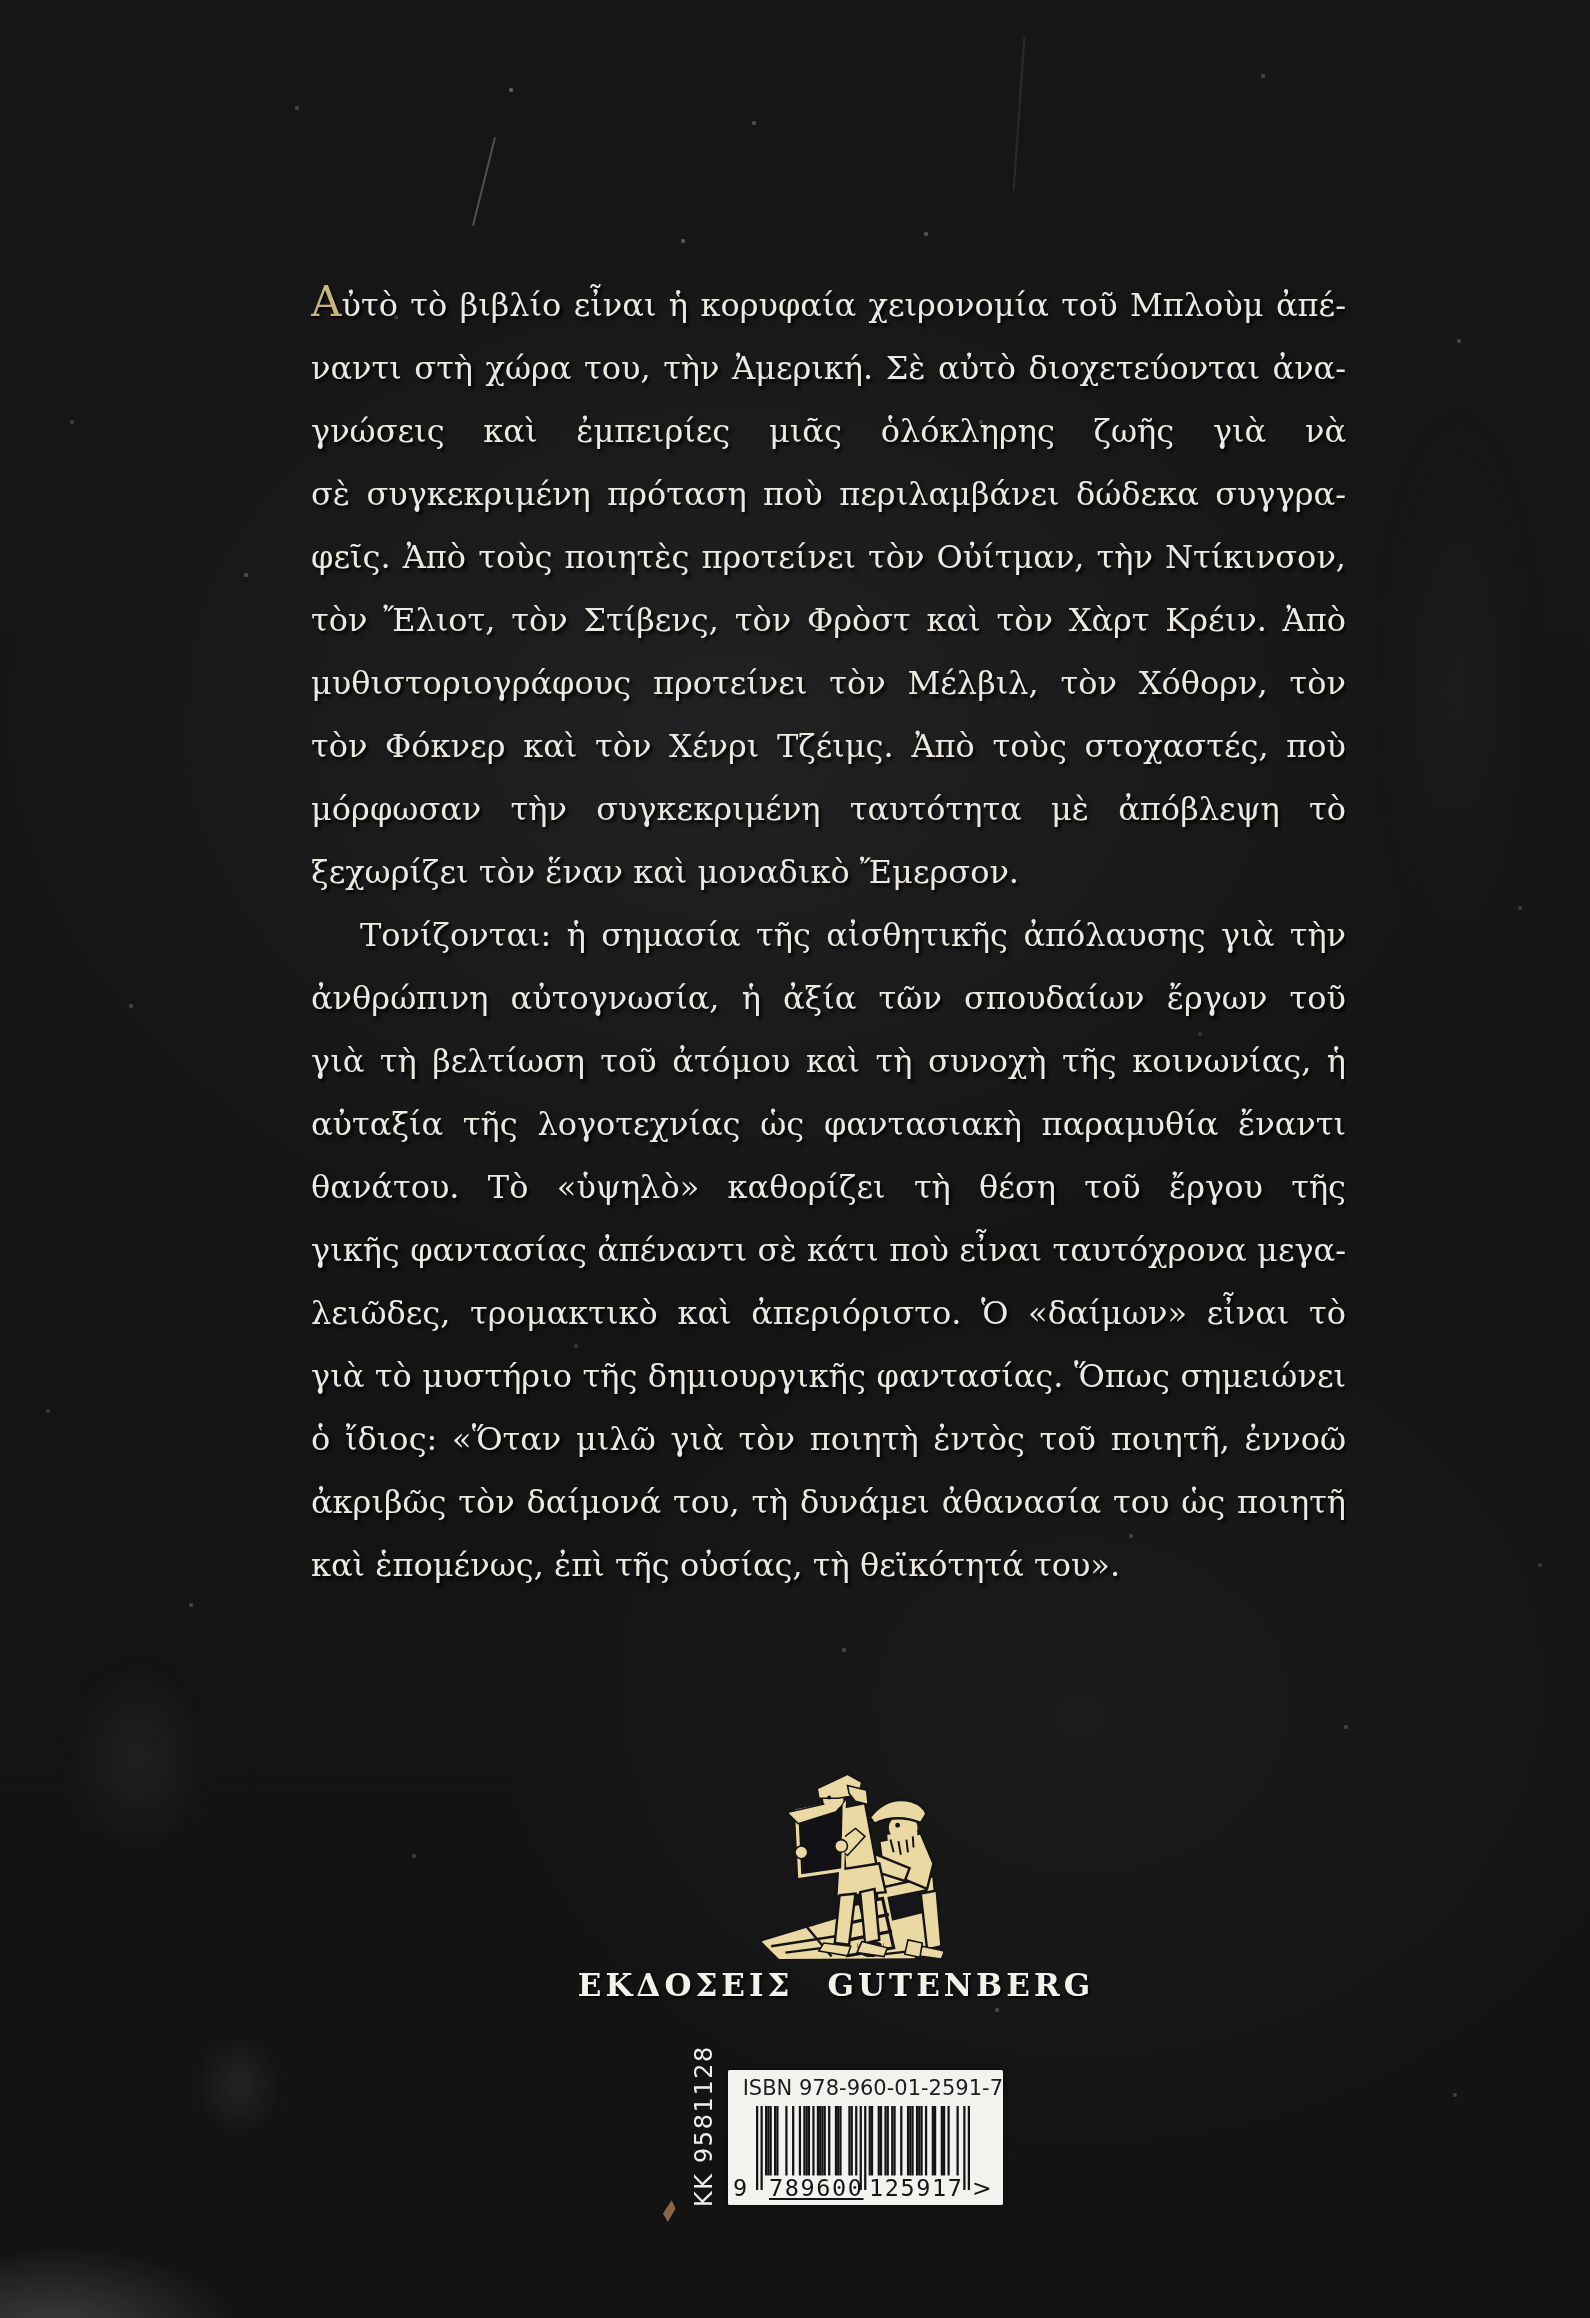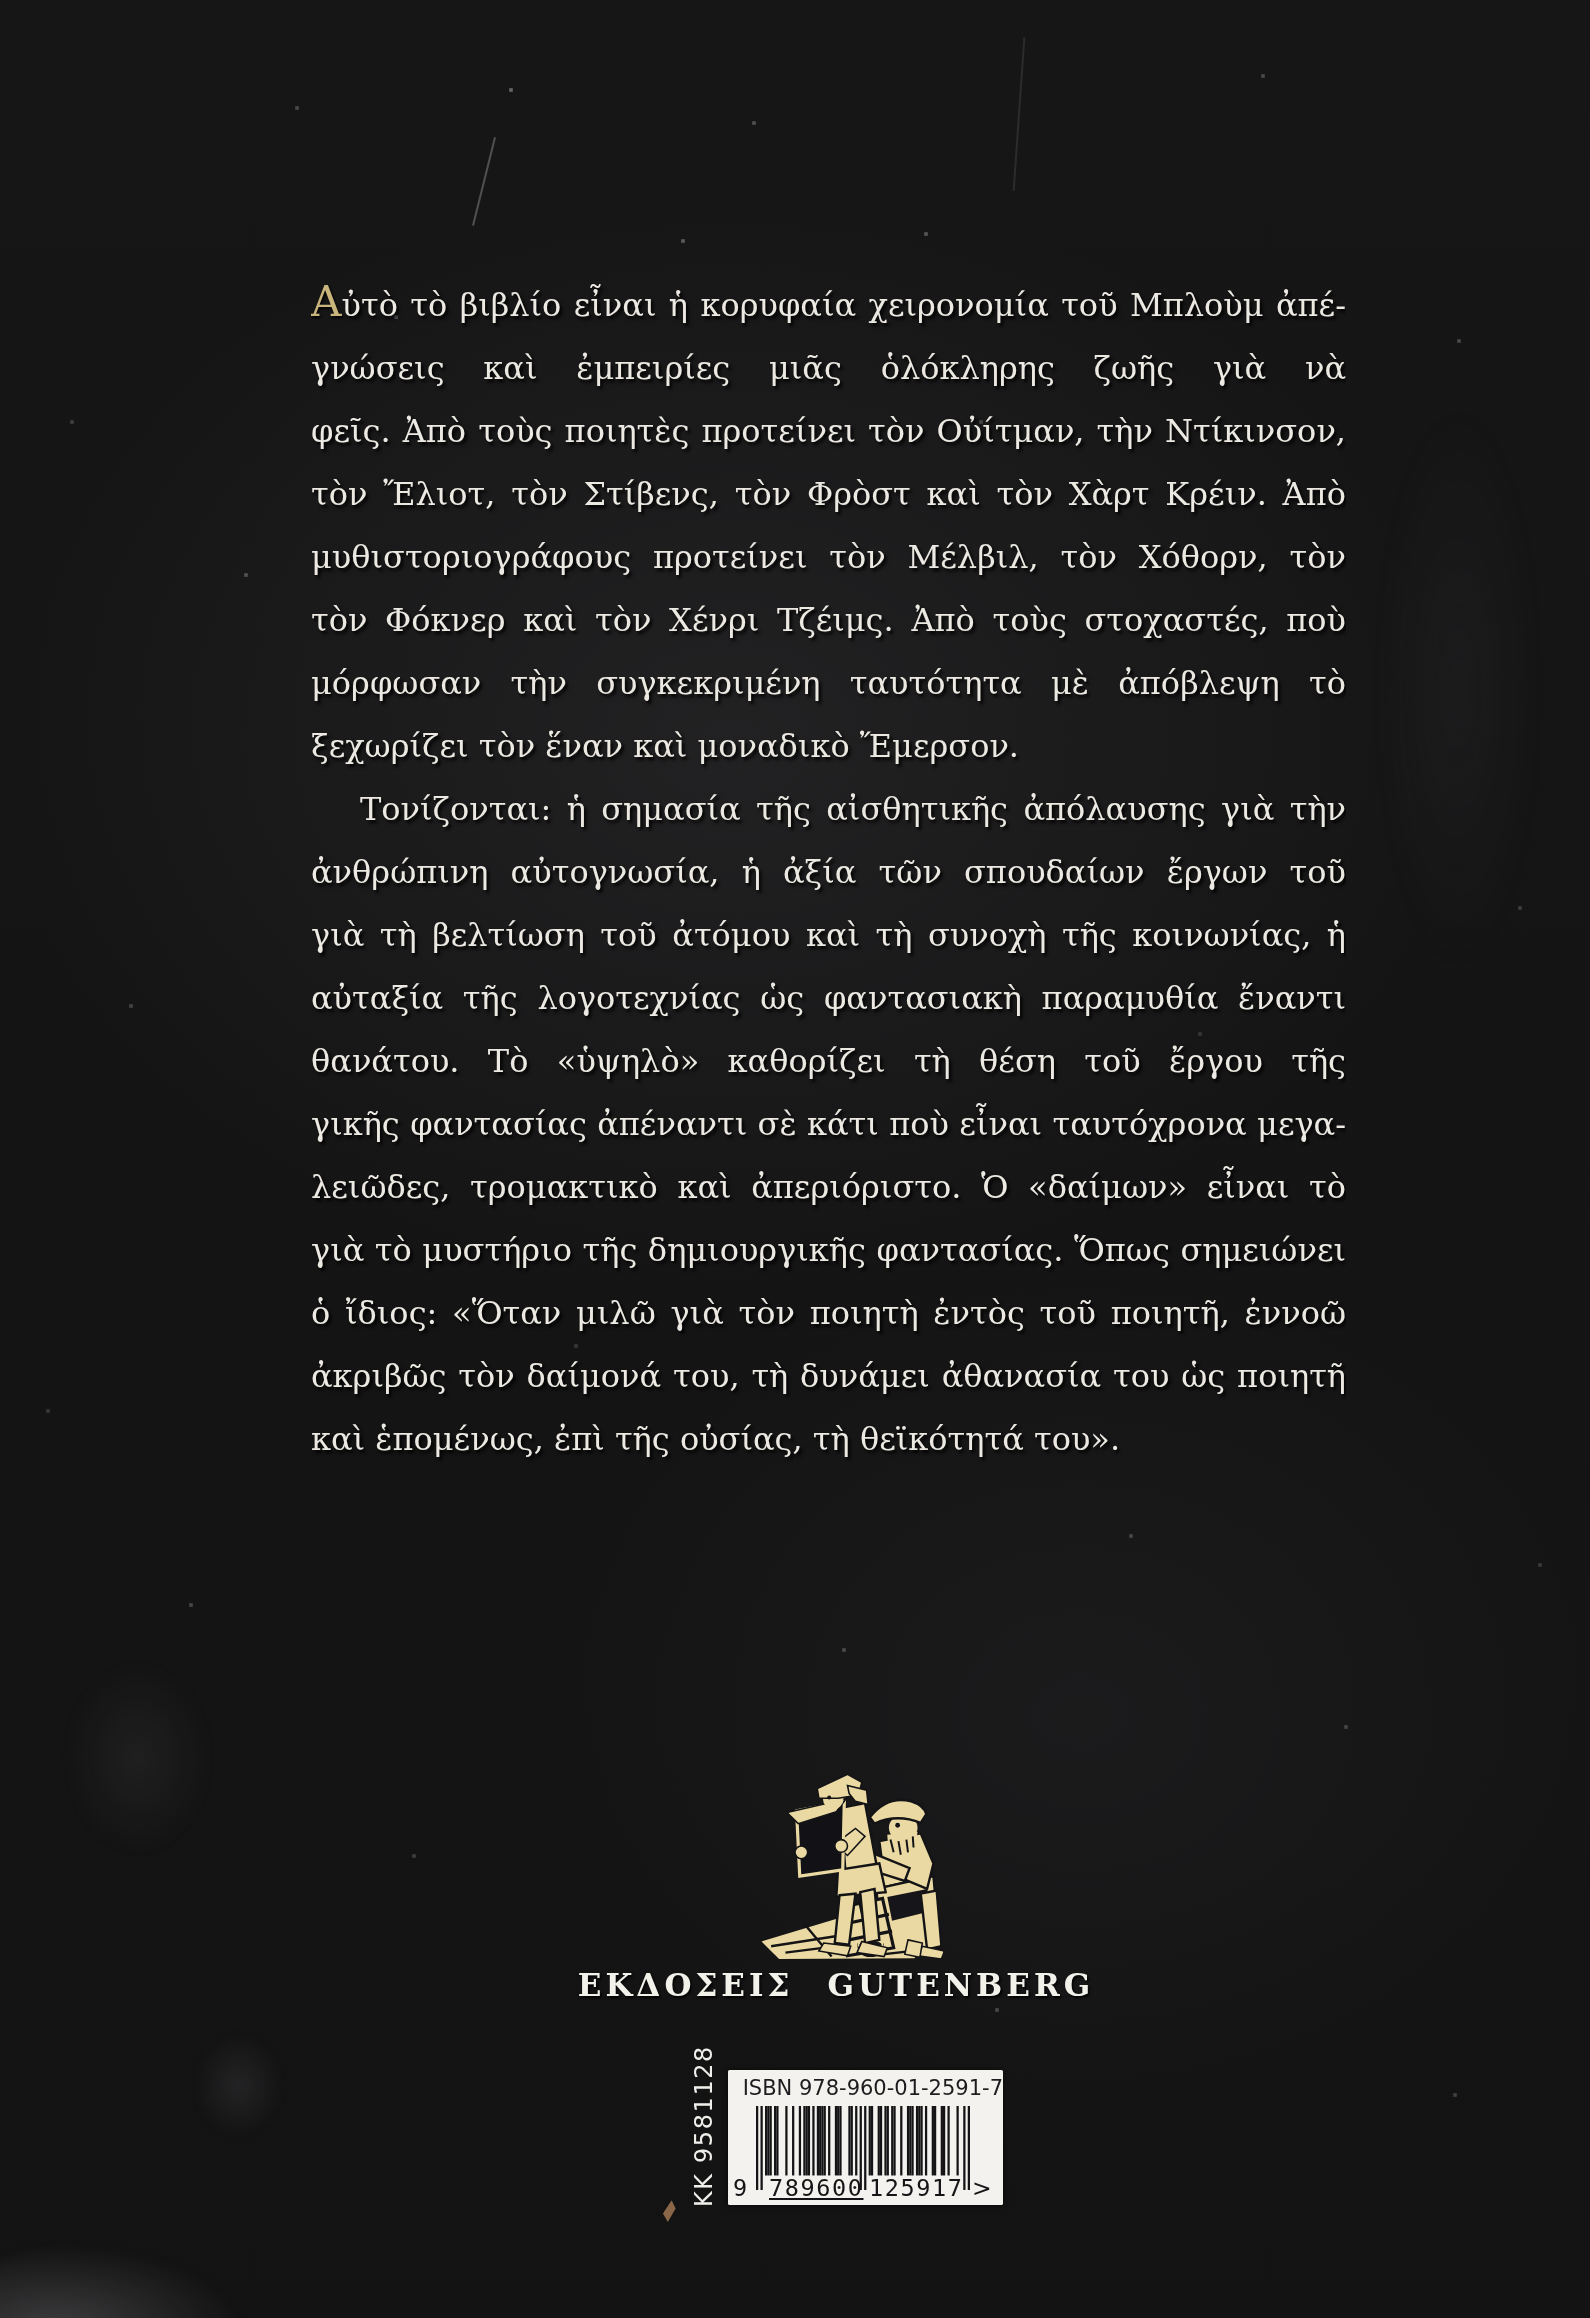--- a/index.html
+++ b/index.html
@@ -111,21 +111,23 @@
   <div class="smudge sm1"></div>
   <div class="smudge sm2"></div>
   <div class="smudge sm3"></div>
   <div class="smudge sm4"></div>
   <div class="scratch1"></div>
   <div class="scratch2"></div>
   <div class="chip"></div>
 
   <div class="text-block" id="text-block">
       <div class="line"><span class="initial">Α</span><span>ὐτὸ τὸ βιβλίο εἶναι ἡ κορυφαία χειρονομία τοῦ Μπλοὺμ ἀπέ-</span></div>
+      <div class="line"><span>ναντι στὴ χώρα του, τὴν Ἀμερική. Σὲ αὐτὸ διοχετεύονται ἀνα-</span></div>
       <div class="line"><span>γνώσεις καὶ ἐμπειρίες μιᾶς ὁλόκληρης ζωῆς γιὰ νὰ καταλήξουν</span></div>
+      <div class="line"><span>σὲ συγκεκριμένη πρόταση ποὺ περιλαμβάνει δώδεκα συγγρα-</span></div>
       <div class="line"><span>φεῖς. Ἀπὸ τοὺς ποιητὲς προτείνει τὸν Οὐίτμαν, τὴν Ντίκινσον,</span></div>
       <div class="line"><span>τὸν Ἔλιοτ, τὸν Στίβενς, τὸν Φρὸστ καὶ τὸν Χὰρτ Κρέιν. Ἀπὸ τοὺς</span></div>
       <div class="line"><span>μυθιστοριογράφους προτείνει τὸν Μέλβιλ, τὸν Χόθορν, τὸν Τουέιν,</span></div>
       <div class="line"><span>τὸν Φόκνερ καὶ τὸν Χένρι Τζέιμς. Ἀπὸ τοὺς στοχαστές, ποὺ δια-</span></div>
       <div class="line"><span>μόρφωσαν τὴν συγκεκριμένη ταυτότητα μὲ ἀπόβλεψη τὸ Ὑψηλό,</span></div>
       <div class="line para-end"><span>ξεχωρίζει τὸν ἕναν καὶ μοναδικὸ Ἔμερσον.</span></div>
       <div class="line indent"><span>Τονίζονται: ἡ σημασία τῆς αἰσθητικῆς ἀπόλαυσης γιὰ τὴν</span></div>
       <div class="line"><span>ἀνθρώπινη αὐτογνωσία, ἡ ἀξία τῶν σπουδαίων ἔργων τοῦ κανόνα</span></div>
       <div class="line"><span>γιὰ τὴ βελτίωση τοῦ ἀτόμου καὶ τὴ συνοχὴ τῆς κοινωνίας, ἡ</span></div>
       <div class="line"><span>αὐταξία τῆς λογοτεχνίας ὡς φαντασιακὴ παραμυθία ἔναντι τοῦ</span></div>

